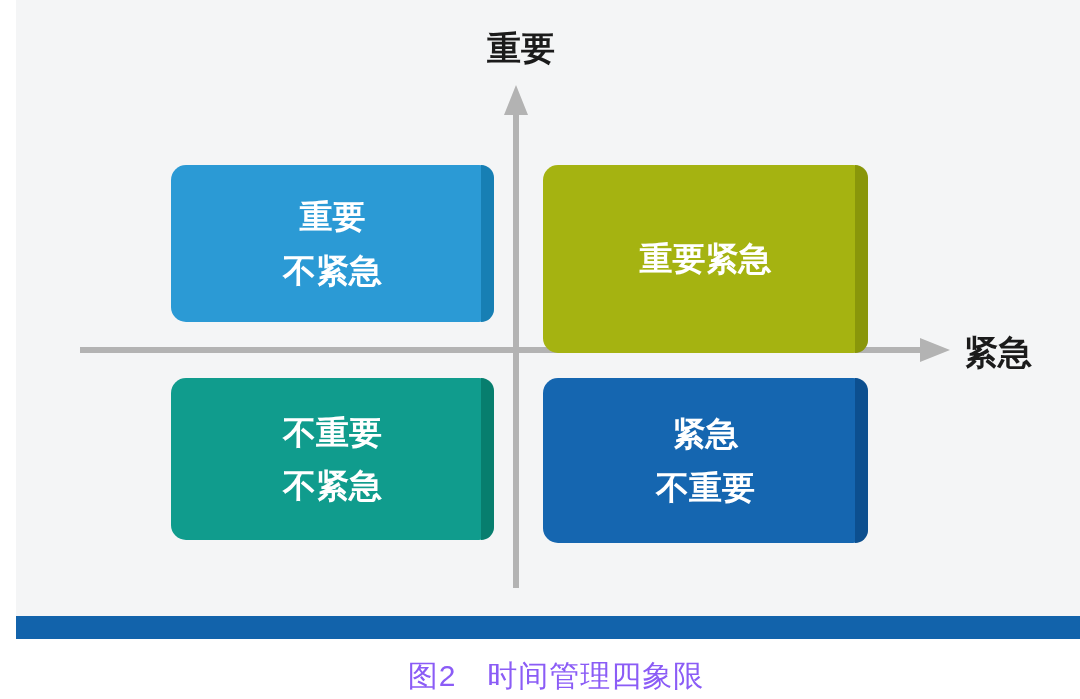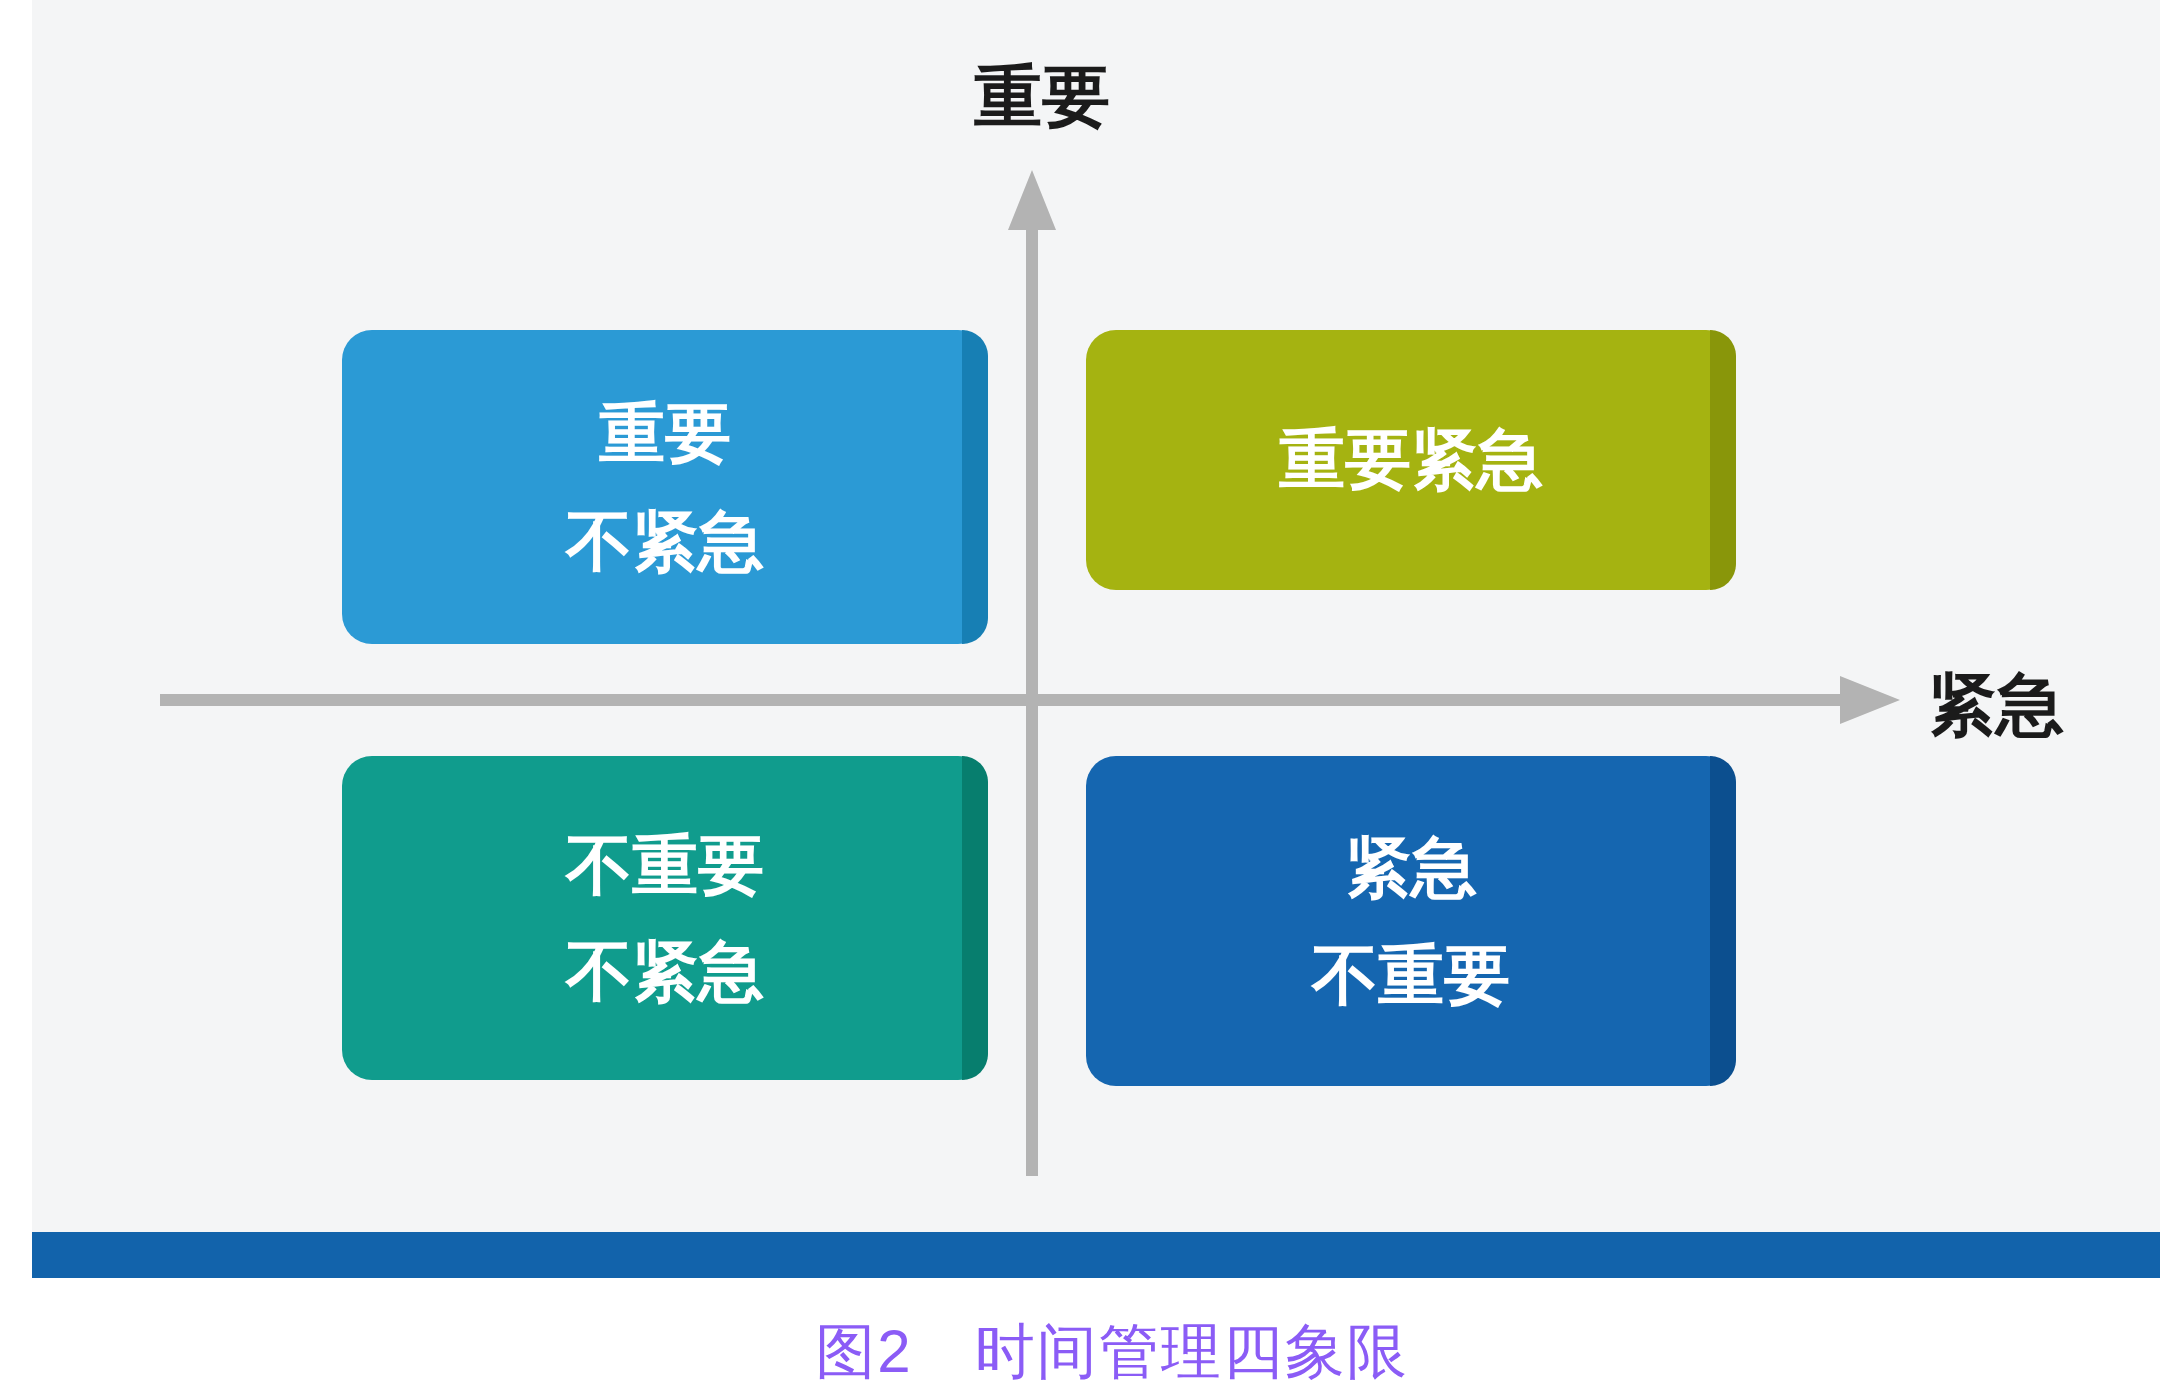--- a/index.html
+++ b/index.html
@@ -66,21 +66,21 @@
     text-align: center;
   }
   .quad .edge {
     position: absolute;
     right: 0; top: 0; bottom: 0;
     width: 13px;
     border-radius: 0 15px 15px 0;
   }
   .quad .line { position: relative; z-index: 1; }
   .q-tl { left: 155px; top: 165px; width: 323px; height: 157px; }
-  .q-tr { left: 527px; top: 165px; width: 325px; height: 130px; }
+  .q-tr { left: 527px; top: 165px; width: 325px; height: 188px; }
   .q-bl { left: 155px; top: 378px; width: 323px; height: 162px; }
   .q-br { left: 527px; top: 378px; width: 325px; height: 165px; }
   .footer-bar {
     position: absolute;
     left: 0; top: 616px;
     width: 1080px; height: 23px;
   }
   .caption {
     position: absolute;
     left: 0; top: 656px;

